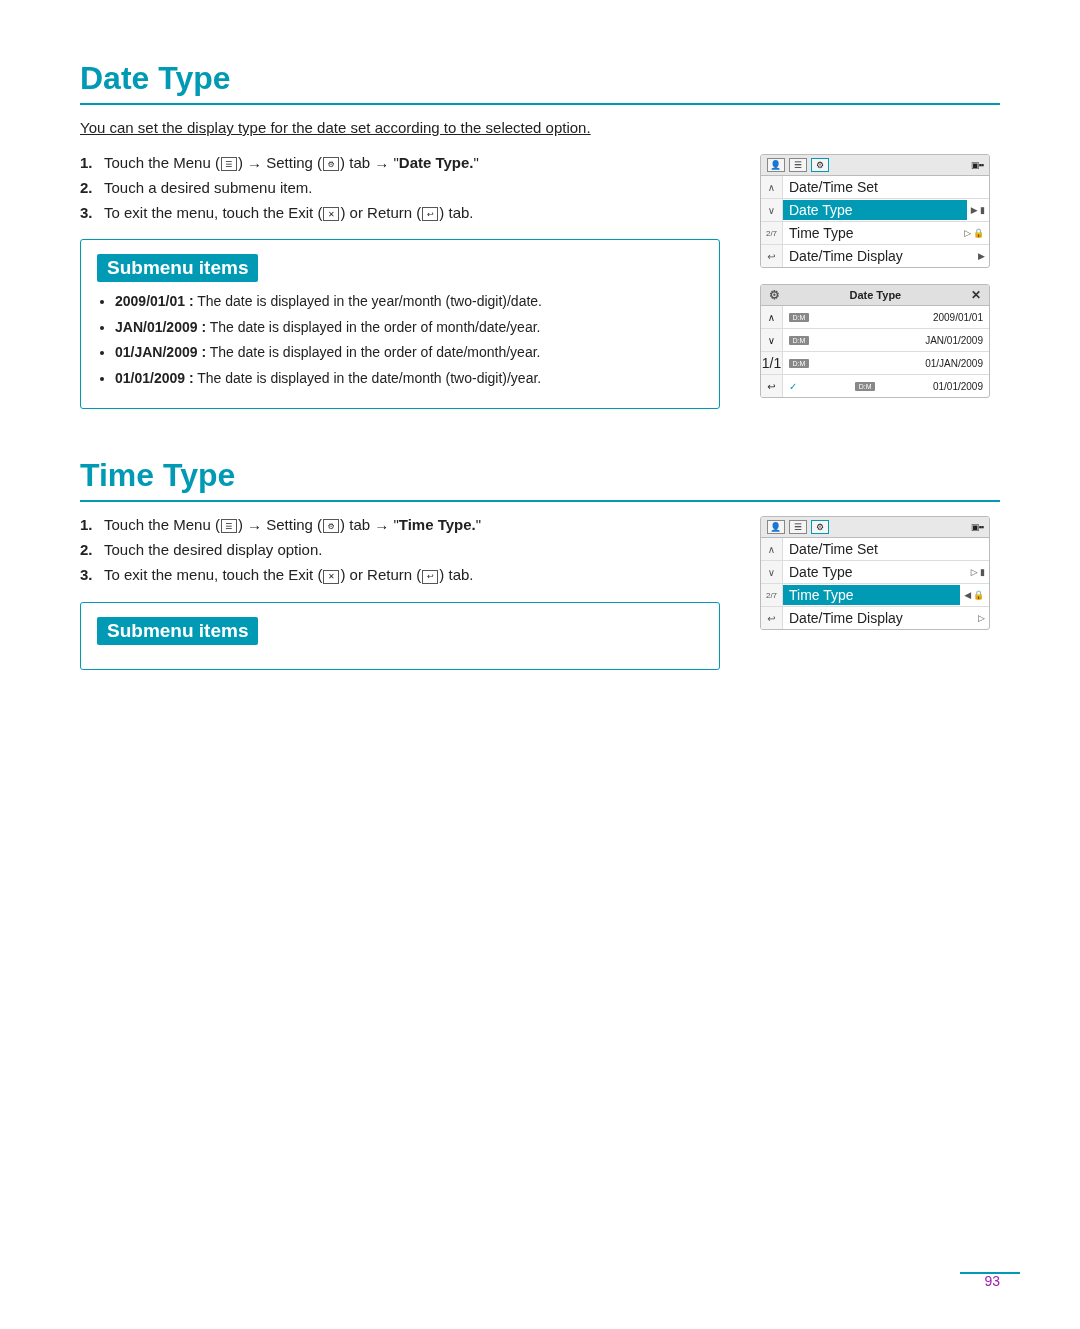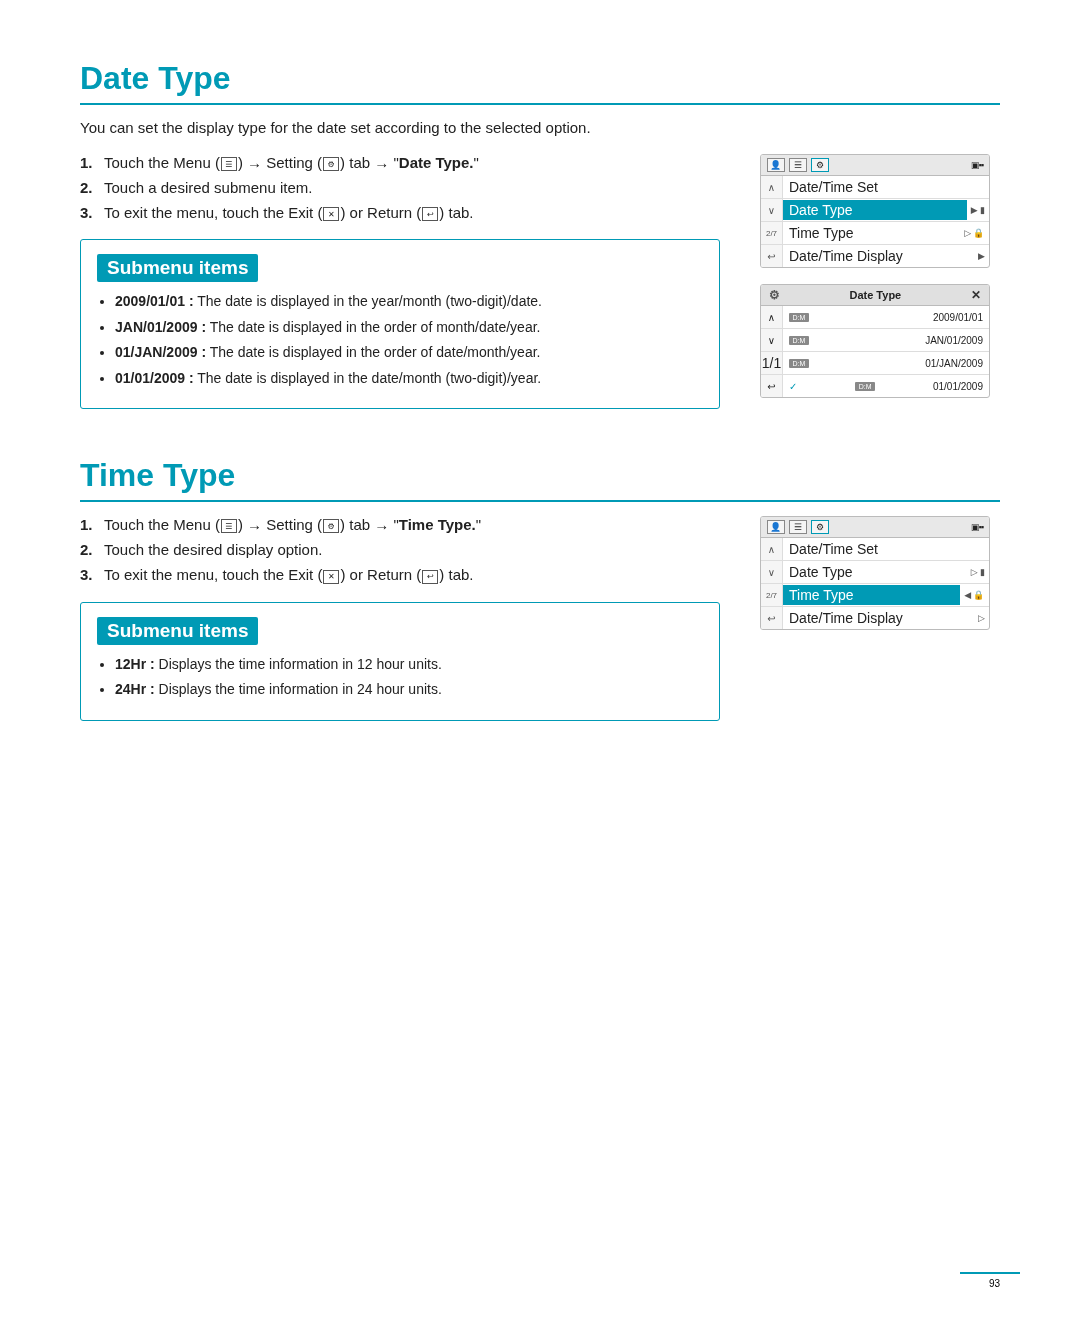--- a/index.html
+++ b/index.html
@@ -26,20 +26,21 @@
     .section-divider {
       border: none;
       border-top: 2px solid #009ab5;
       margin-bottom: 14px;
     }
 
     .section-description {
       font-size: 15px;
       color: #222;
       margin-bottom: 18px;
+      text-decoration: underline;
     }
 
     .section-content {
       display: flex;
       gap: 40px;
       align-items: flex-start;
     }
 
     .steps-and-submenu {
       flex: 1;
@@ -267,22 +268,22 @@
     .check-mark {
       color: #009ab5;
       font-size: 10px;
     }
 
     
     .page-number {
       position: absolute;
       bottom: 40px;
       right: 80px;
-      font-size: 10px;
-      color: #000000;
+      font-size: 14px;
+      color: #a21caf;
       margin-left: 8px;
     }
 
     .page-line {
       position: absolute;
       bottom: 55px;
       right: 60px;
       width: 60px;
       border-top: 2px solid #009ab5;
     }
@@ -434,24 +435,20 @@
         <li>
           <span class="step-num"><b>3.</b></span>
           <span>
             To exit the menu, touch the Exit (<span class="inline-icon">✕</span>) or Return (<span class="inline-icon">↩</span>) tab.
           </span>
         </li>
       </ol>
 
       <div class="submenu-box">
         <div class="submenu-header">Submenu items</div>
-        <ul class="submenu-list">
-          <li><b>12Hr :</b> Displays the time information in 12 hour units.</li>
-          <li><b>24Hr :</b> Displays the time information in 24 hour units.</li>
-        </ul>
       </div>
     </div>
 
     <div class="ui-panel">
       <div class="ui-screen">
         <div class="ui-screen-header">
           <div class="icons">
             <span class="ui-icon">👤</span>
             <span class="ui-icon">☰</span>
             <span class="ui-icon active">⚙</span>

